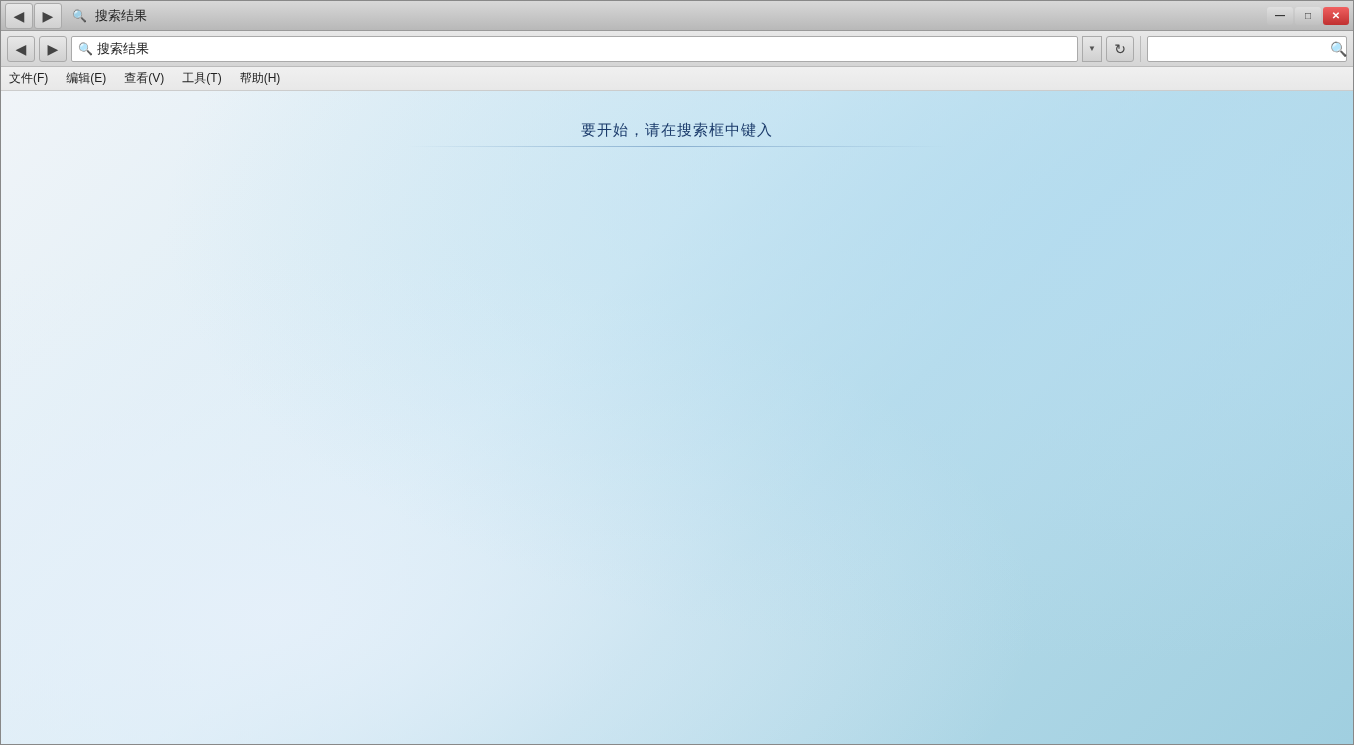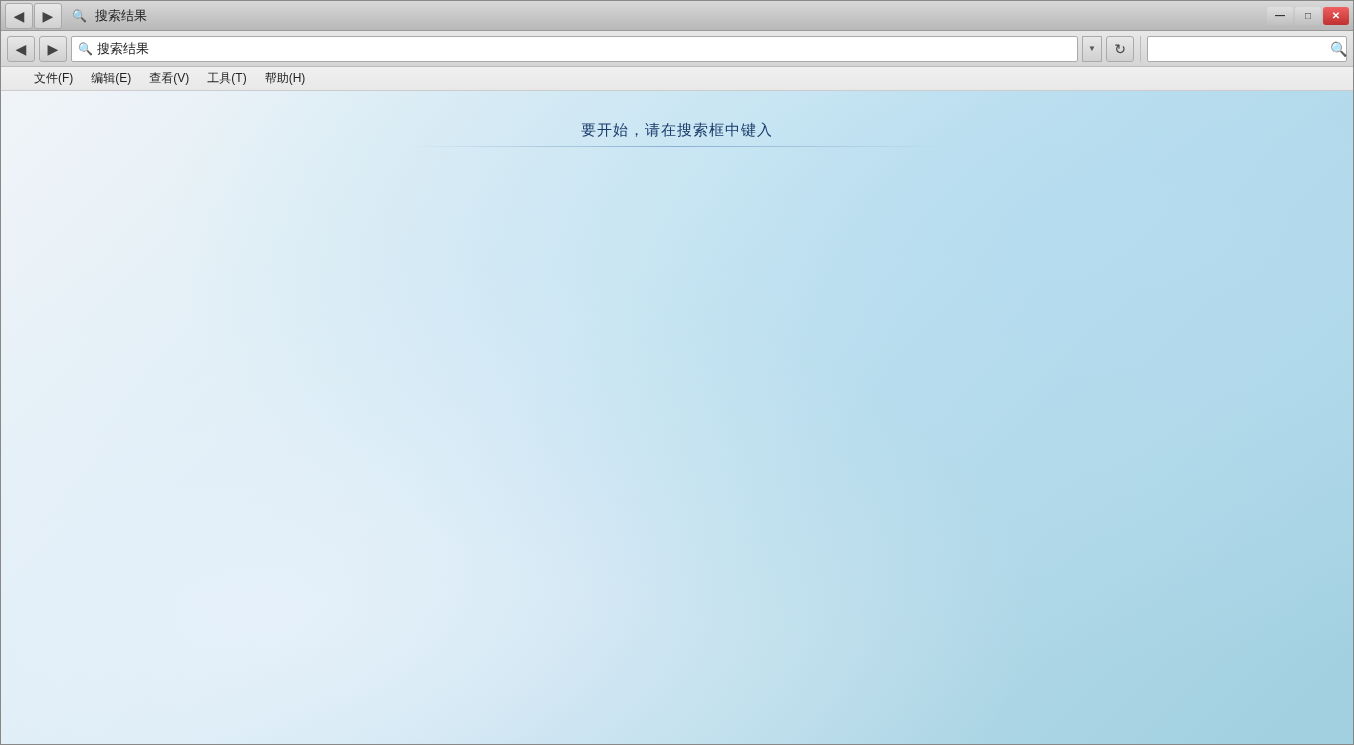--- a/index.html
+++ b/index.html
@@ -155,21 +155,21 @@
       font-size: 14px;
       color: #555;
     }
 
     
     .menu-bar {
       height: 24px;
       background: linear-gradient(to bottom, #f0f0f0 0%, #e8e8e8 100%);
       display: flex;
       align-items: center;
-      padding: 0 25px;
+      padding: 0 0;
       gap: 2px;
       border-bottom: 1px solid #ccc;
       flex-shrink: 0;
     }
 
     .menu-item {
       padding: 2px 8px;
       font-size: 12px;
       color: #222;
       cursor: pointer;

